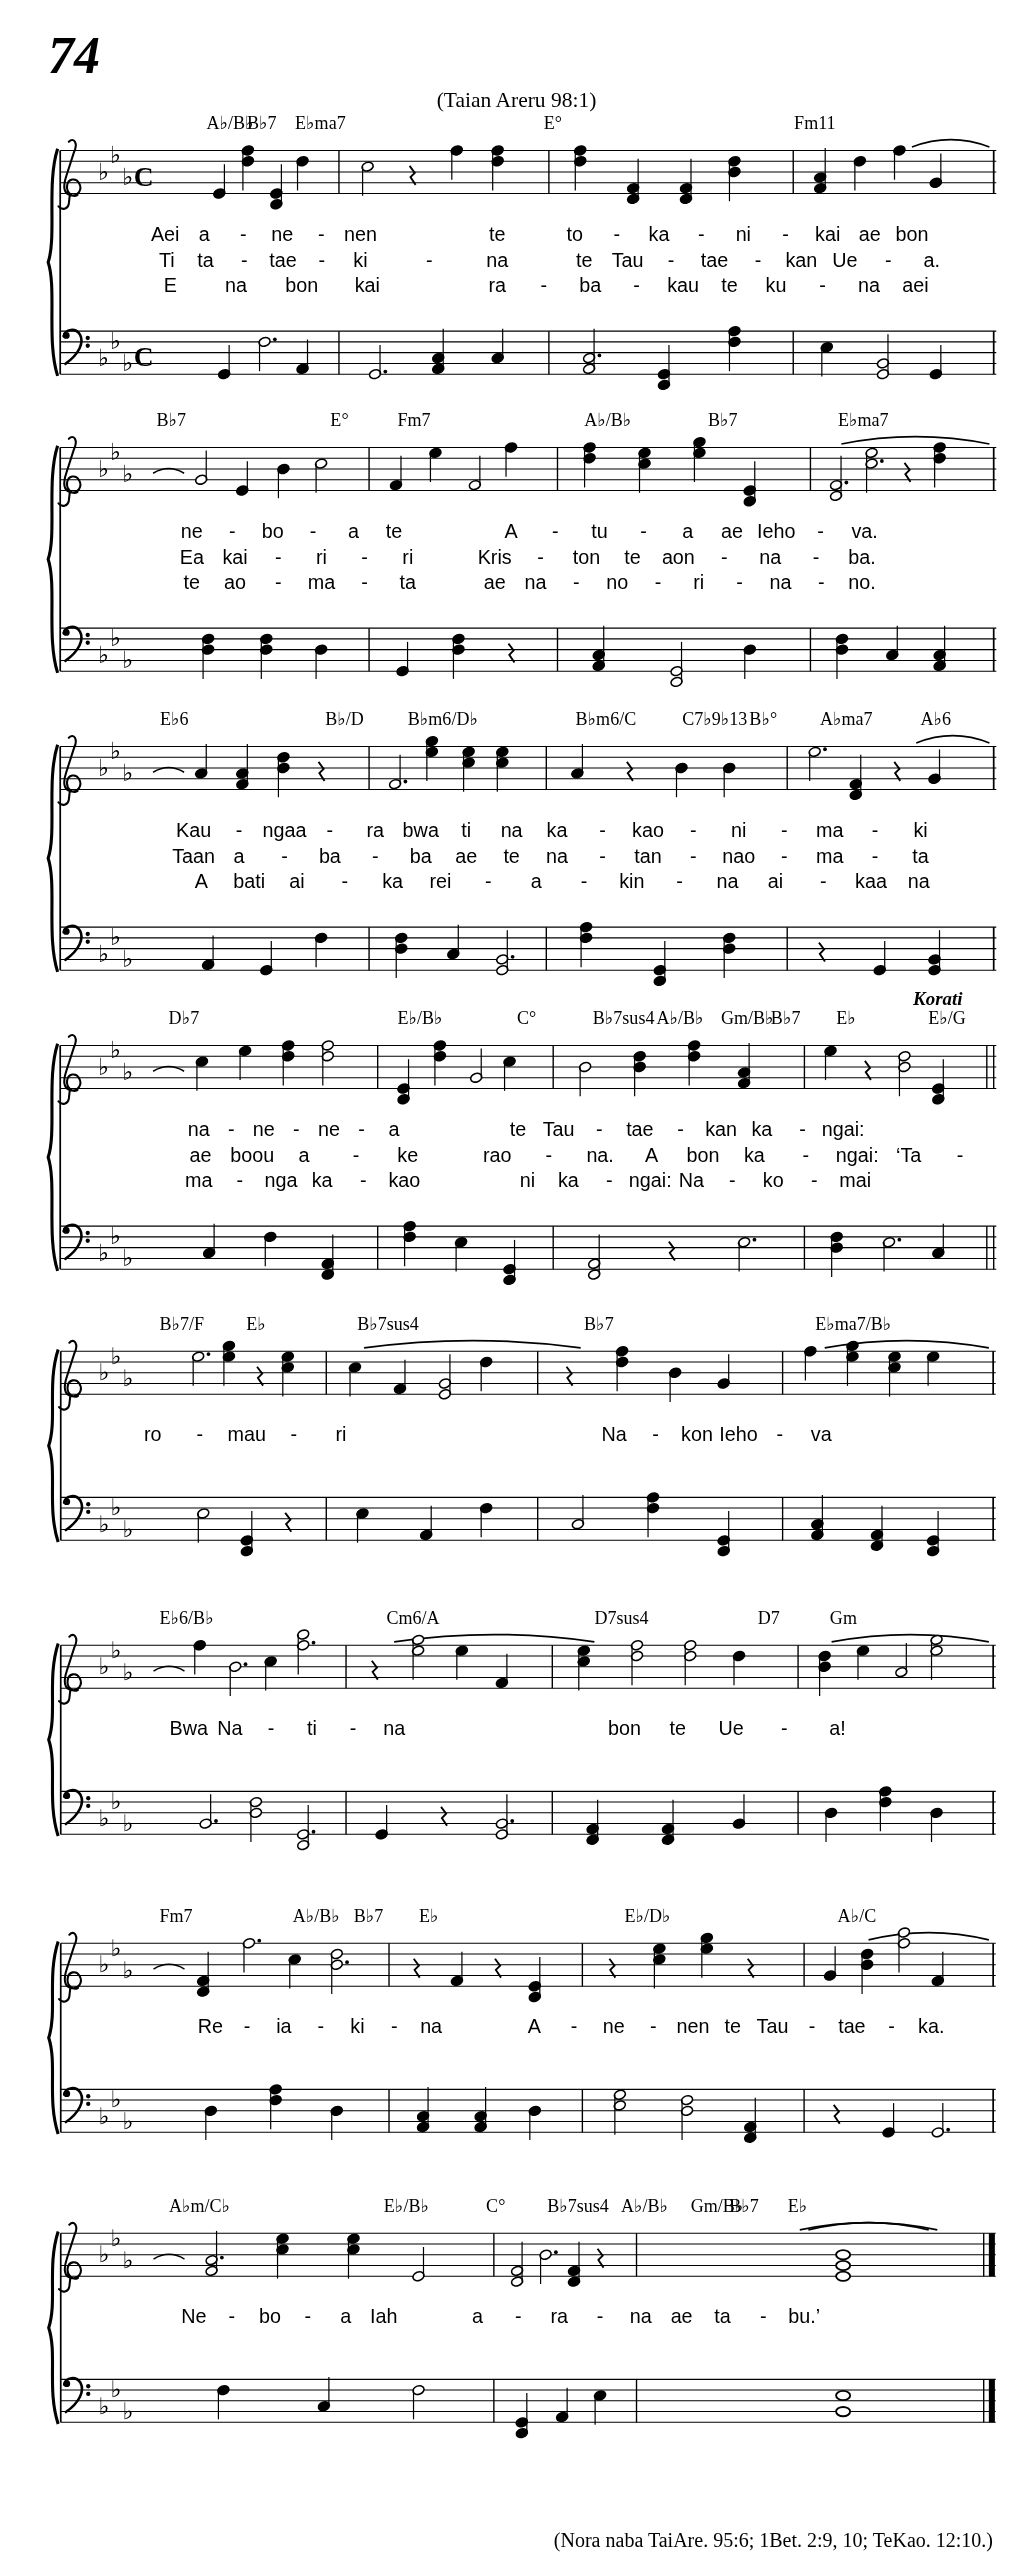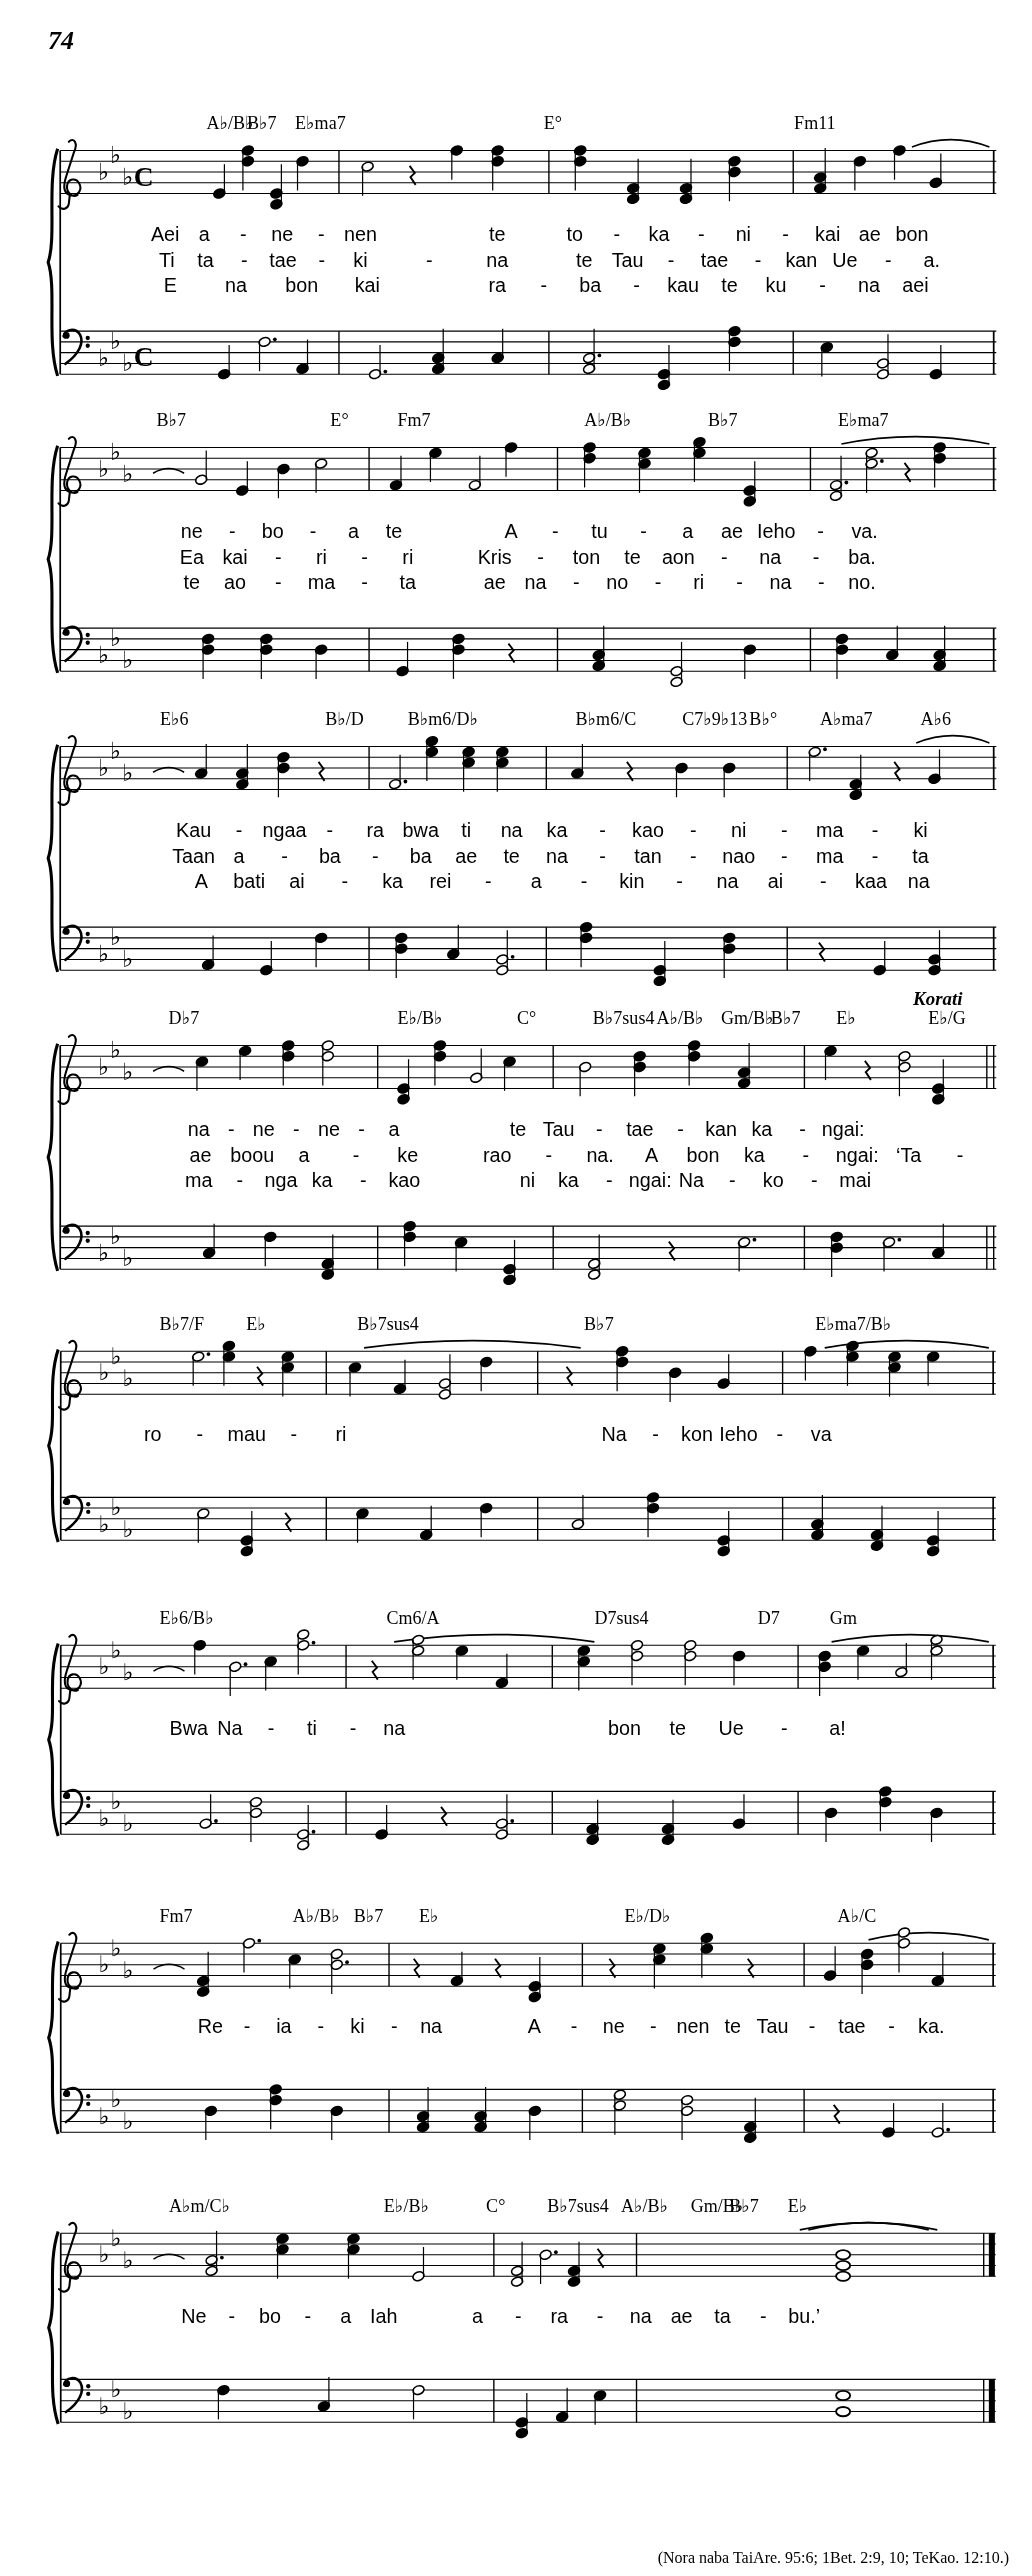--- a/index.html
+++ b/index.html
@@ -3,47 +3,47 @@
 <meta charset="utf-8">
 <style>
   html,body{margin:0;padding:0;background:#e8e8e8;}
   .page{
     position:relative;width:1033px;height:2576px;margin:0 auto;
     background:#ffffff;color:#000;
     font-family:"Liberation Serif","DejaVu Serif",serif;
   }
   .hymn-number{
     position:absolute;left:48px;top:26px;
-    font-size:26px;font-weight:bold;font-style:italic;
+    font-size:52px;font-weight:bold;font-style:italic;
   }
   .hymn-title{
     position:absolute;left:103px;right:52px;top:22.4px;text-align:center;
     font-size:40px;font-weight:bold;font-style:italic;white-space:nowrap;
   }
   .hymn-subtitle{
     position:absolute;left:0;right:0;top:88px;text-align:center;
     font-size:21.5px;
   }
   .footnote{
-    position:absolute;right:24px;top:2529px;
-    font-size:16px;
-    margin-top:20px;
+    position:absolute;right:40px;top:2529px;
+    font-size:20px;
   }
   .score svg{position:absolute;left:43px;overflow:visible;}
   .chord-text{font-family:"Liberation Serif","DejaVu Sans",serif;font-size:21px;}
   .section-label-text{font-family:"Liberation Serif",serif;font-size:22px;font-weight:bold;font-style:italic;}
   .lyric-text{font-family:"Liberation Sans","DejaVu Sans",sans-serif;font-size:23px;font-weight:500;}
   .timesig-text{font-family:"Liberation Serif",serif;font-size:32px;font-weight:bold;}
   .flat-text{font-family:"DejaVu Sans",sans-serif;font-size:27px;}
 </style>
 </head>
 <body>
 
 <div class="page">
   <div class="hymn-number">74</div>
+  <div class="hymn-subtitle">(Taian Areru 98:1)</div>
   <div class="score" id="score">
       <svg width="955" height="310" viewBox="0 0 1110 360" style="top: 103px;">
         <path d="M17,53 C4,93 16,155 6,185 C16,215 4,277 17,317" fill="none" stroke="#000" stroke-width="3.6"></path>
         <line x1="20" y1="55" x2="20" y2="315" stroke="#000" stroke-width="2"></line>
         <line x1="20" y1="55" x2="1108" y2="55" stroke="#000" stroke-width="1.2"></line>
         <line x1="20" y1="67.5" x2="1108" y2="67.5" stroke="#000" stroke-width="1.2"></line>
         <line x1="20" y1="80" x2="1108" y2="80" stroke="#000" stroke-width="1.2"></line>
         <line x1="20" y1="92.5" x2="1108" y2="92.5" stroke="#000" stroke-width="1.2"></line>
         <line x1="20" y1="105" x2="1108" y2="105" stroke="#000" stroke-width="1.2"></line>
         <line x1="20" y1="265" x2="1108" y2="265" stroke="#000" stroke-width="1.2"></line>

